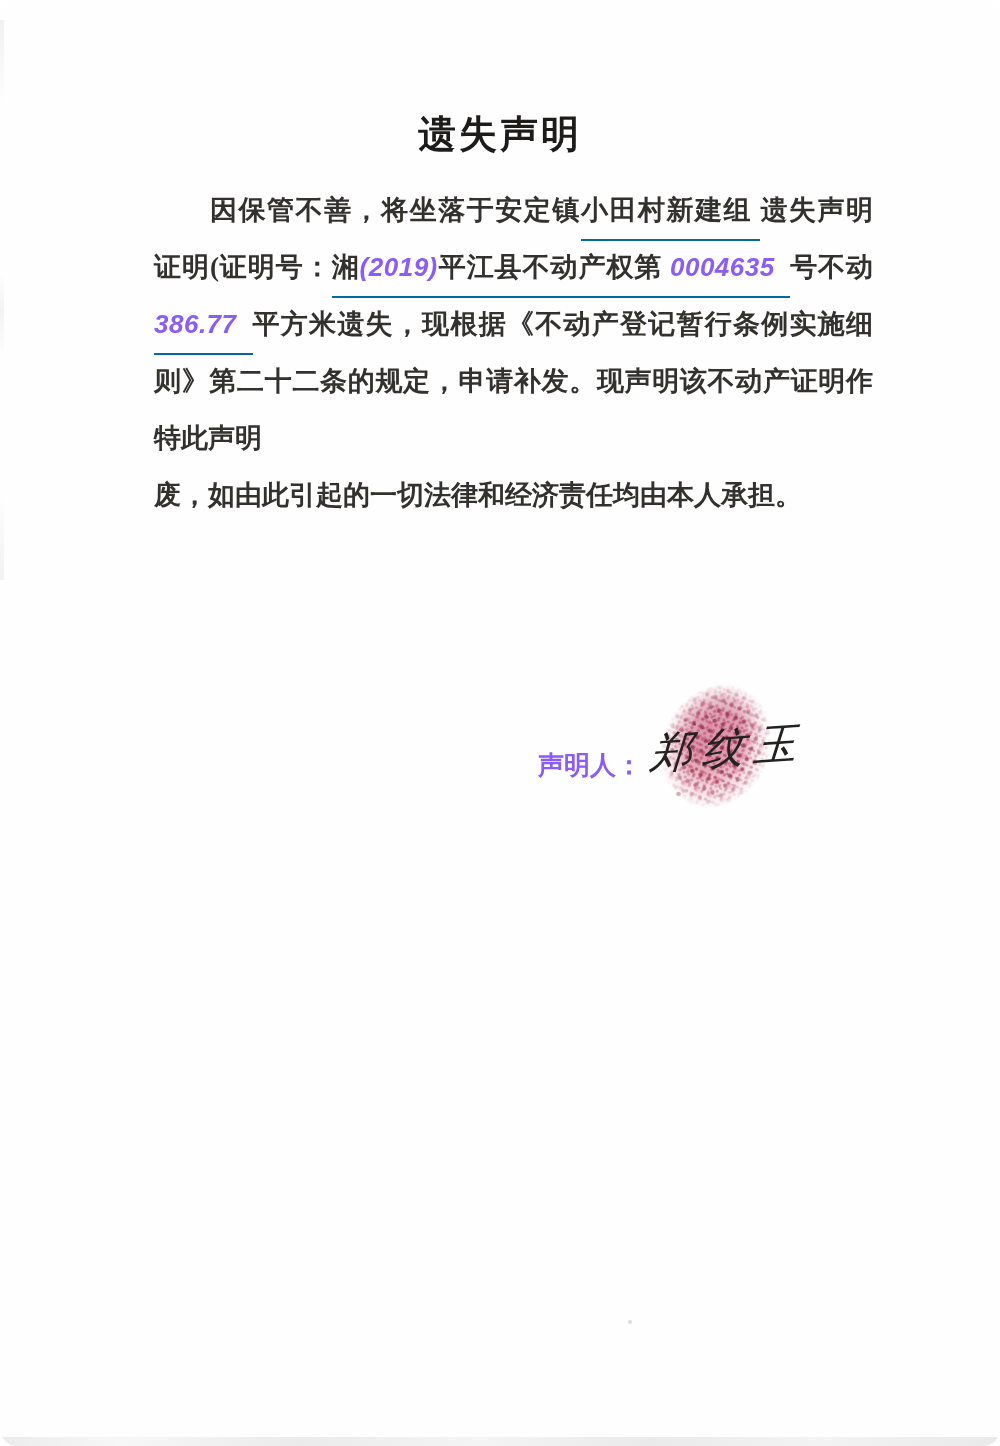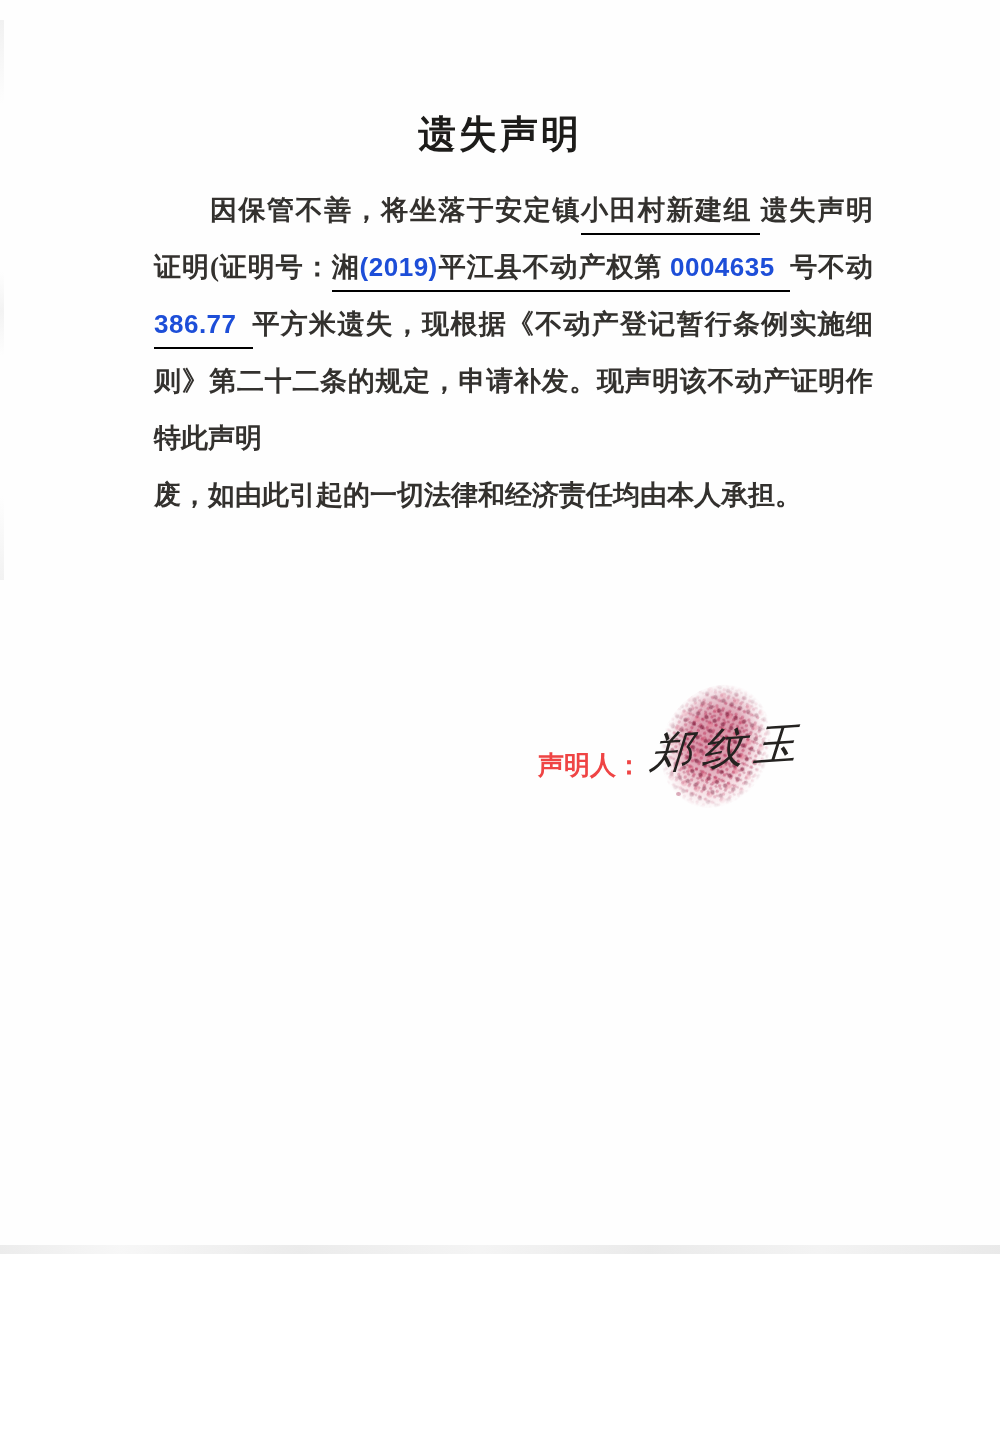--- a/index.html
+++ b/index.html
@@ -1,22 +1,23 @@
 <!DOCTYPE html>
 <html><head>
 <meta charset="utf-8">
 <style>
   html,body{margin:0;padding:0;background:#ffffff;}
   .page{
     position:relative;
-    width:1000px;height:1254px;
+    width:1000px;height:1446px;
     background:#fefefe;
     overflow:hidden;
     font-family:"Liberation Serif","DejaVu Serif",serif;
     color:#2e2d2b;
+    border-radius:17px;
   }
   .title{
     margin:112px 0 0 0;
     text-align:center;
     font-size:38px;
     line-height:44px;
     font-weight:700;
     letter-spacing:3px;
     color:#1d1c1a;
   }
@@ -30,42 +31,43 @@
     margin:0;
     height:57px;
     line-height:57px;
   }
   .justify{
     text-align:justify;
     text-align-last:justify;
   }
   .indent{ text-indent:56px; }
   .u{
-    border-bottom:2px solid #000000;
-    padding-bottom:8px;
+    border-bottom:2px solid #0369a1;
+    padding-bottom:14px;
   }
   .sp{ white-space:pre; }
   .num{
     font-family:"Liberation Sans","DejaVu Sans",sans-serif;
     font-weight:700;
     font-size:26px;
     letter-spacing:0.5px;
-    color:#1d4ed8;
+    color:#8b5cf6;
+    font-style:italic;
   }
   .sign-row{
     position:absolute;
     left:538px;
     top:731px;
     white-space:nowrap;
     z-index:2;
   }
   .sign-label{
     font-size:26px;
     font-weight:600;
-    color:#ef4444;
+    color:#8b5cf6;
     vertical-align:baseline;
   }
   .handwriting{
     display:inline-block;
     position:relative;
     top:-6px;
     margin-left:6px;
     font-size:43px;
     font-weight:500;
     letter-spacing:9px;

